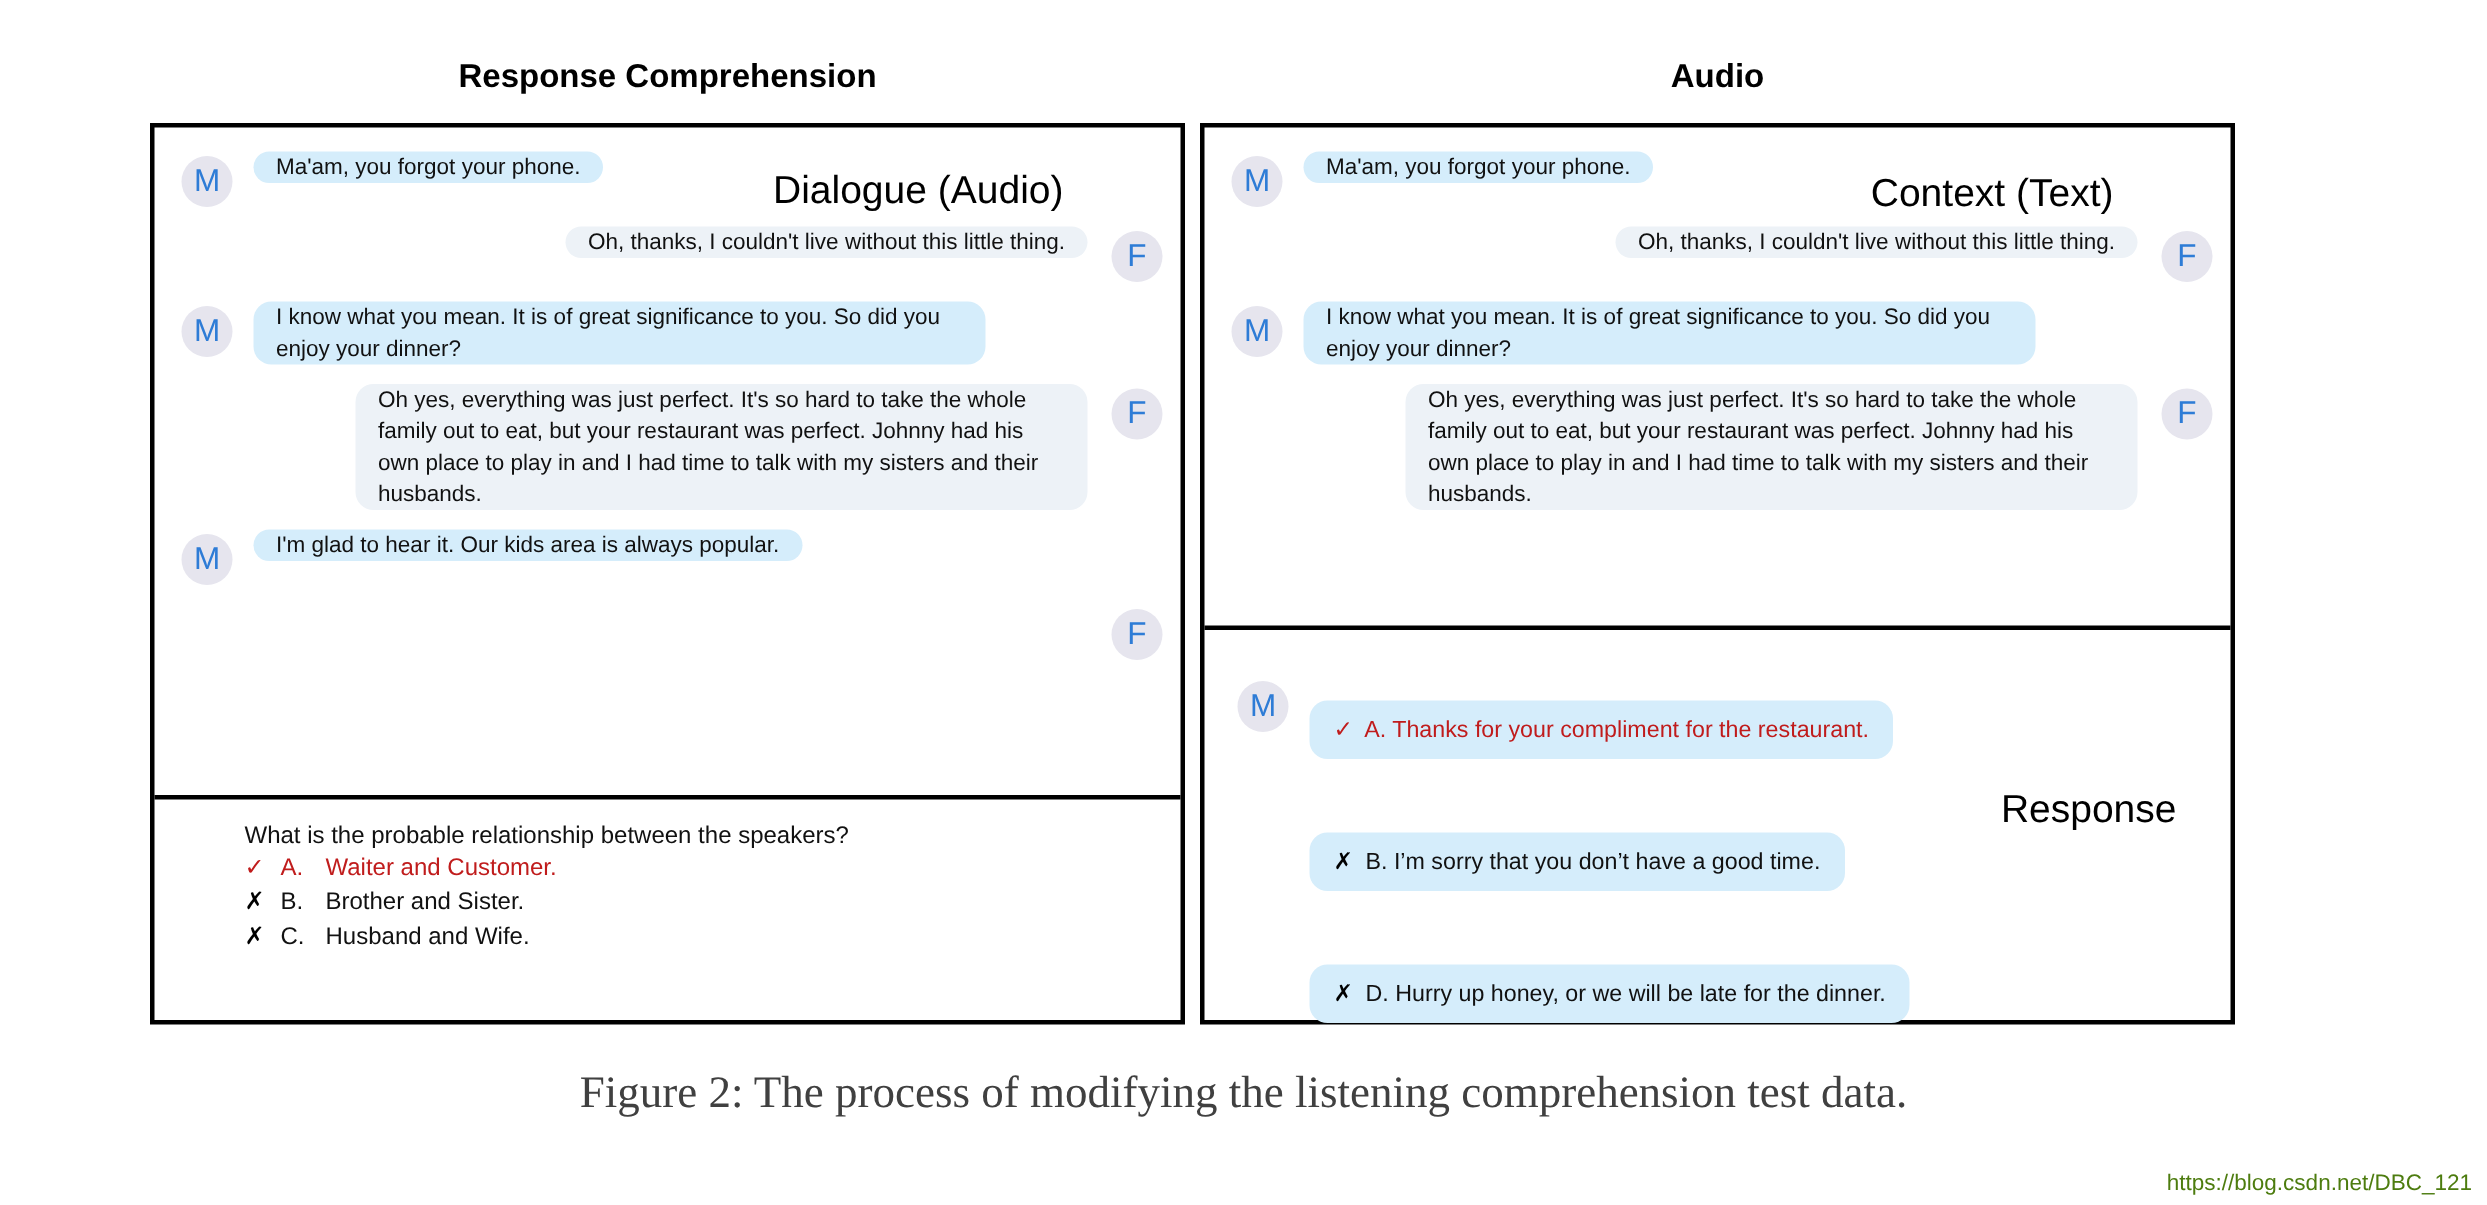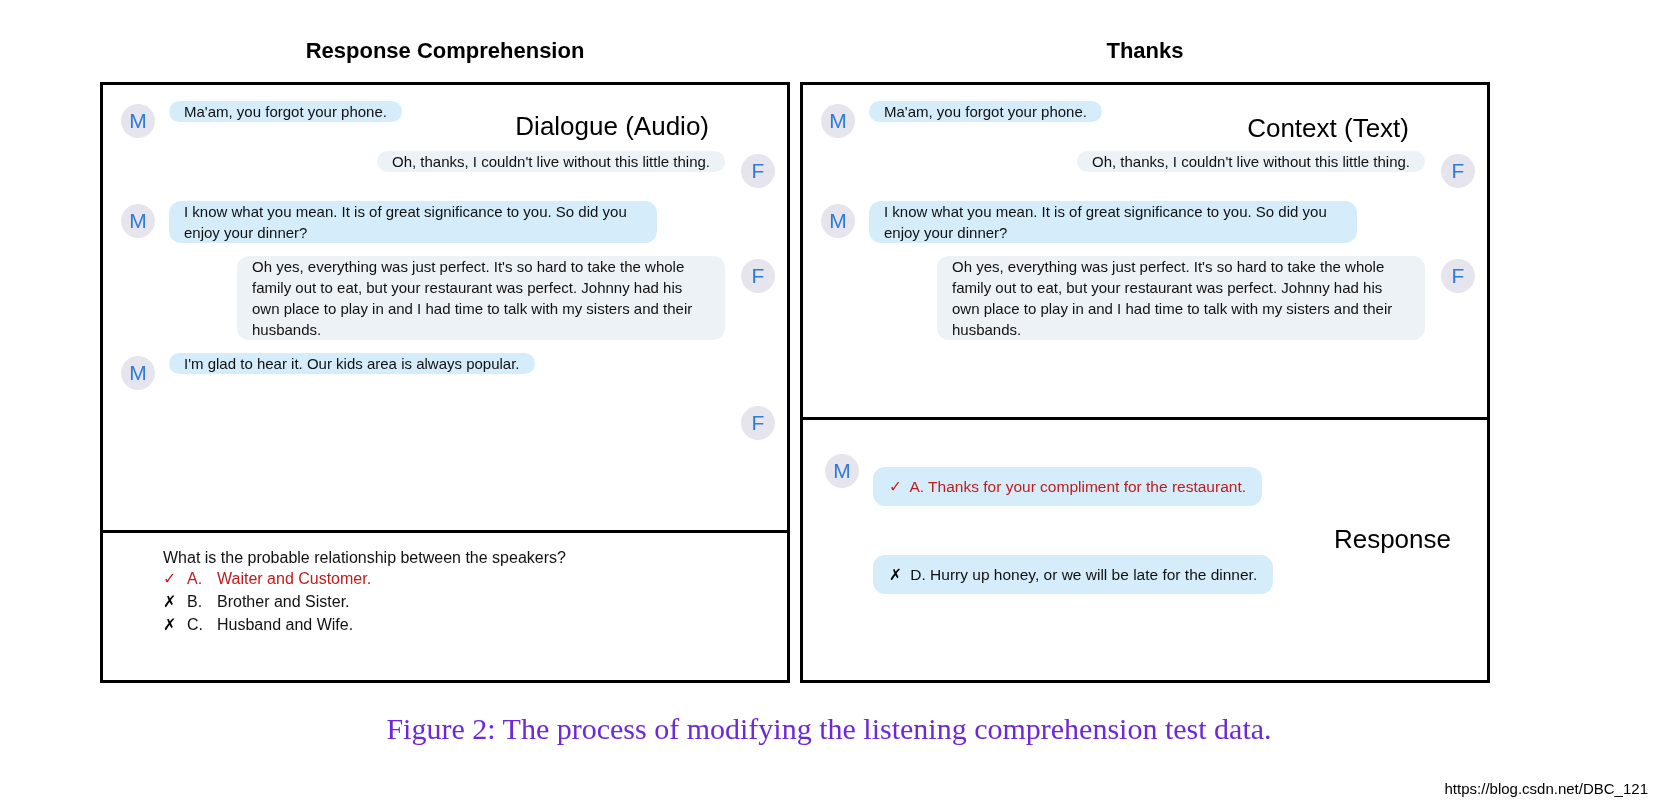--- a/index.html
+++ b/index.html
@@ -56,28 +56,28 @@
   .mark.check{color:var(--red);}
   .red{color:var(--red);}
 
   .resp-row{display:flex;align-items:center;gap:14px;}
   .avatar-slot{width:34px;flex:0 0 34px;display:flex;}
   .resp-row .avatar{margin-top:0;}
   .bubble.resp{max-width:none;padding:9px 16px;font-size:15.5px;white-space:nowrap;margin-top:32px;}
   .bubble.resp .mark{margin-right:4px;}
 
   #caption{position:absolute;top:712px;left:0;width:1658px;text-align:center;
-    font-family:"Liberation Serif","DejaVu Serif",serif;font-size:30px;color:#6d28d9;}
-  #watermark{position:absolute;right:10px;bottom:6px;font-size:15px;color:#000000;}
+    font-family:"Liberation Serif","DejaVu Serif",serif;font-size:30px;color:#404040;}
+  #watermark{position:absolute;right:10px;bottom:6px;font-size:15px;color:#4d7c0f;}
 </style>
 </head>
 <body>
 
 <div class="panel-title" id="title-left">Response Comprehension</div>
-<div class="panel-title" id="title-right">Thanks</div>
+<div class="panel-title" id="title-right">Audio</div>
 
 <div class="panel" id="panel-left">
   <div class="sec-top">
     <div class="sec-label" id="lbl-dialogue">Dialogue (Audio)</div>
   <div class="msg-row">
         <span class="avatar">M</span>
         <div class="bubble mb">Ma'am, you forgot your phone.</div>
       </div>
       <div class="msg-row right">
         <div class="bubble fb">Oh, thanks, I couldn't live without this little thing.</div>
@@ -144,19 +144,23 @@
   <div class="sec-bottom" id="resp-section">
     <div class="sec-label" id="lbl-response">Response</div>
   <div class="resp-row">
         <span class="avatar-slot">
           <span class="avatar">M</span>
         </span>
         <div class="bubble mb resp red"><span class="mark check">✓</span><span class="red"> A. Thanks for your compliment for the restaurant.</span></div>
       </div>
       <div class="resp-row">
         <span class="avatar-slot"></span>
+        <div class="bubble mb resp"><span class="mark cross">✗</span><span> B. I’m sorry that you don’t have a good time.</span></div>
+      </div>
+      <div class="resp-row">
+        <span class="avatar-slot"></span>
         <div class="bubble mb resp"><span class="mark cross">✗</span><span> D. Hurry up honey, or we will be late for the dinner.</span></div>
       </div>
     </div>
 </div>
 
 <div id="caption">Figure 2: The process of modifying the listening comprehension test data.</div>
 <div id="watermark">https://blog.csdn.net/DBC_121</div>
 
 </body></html>

